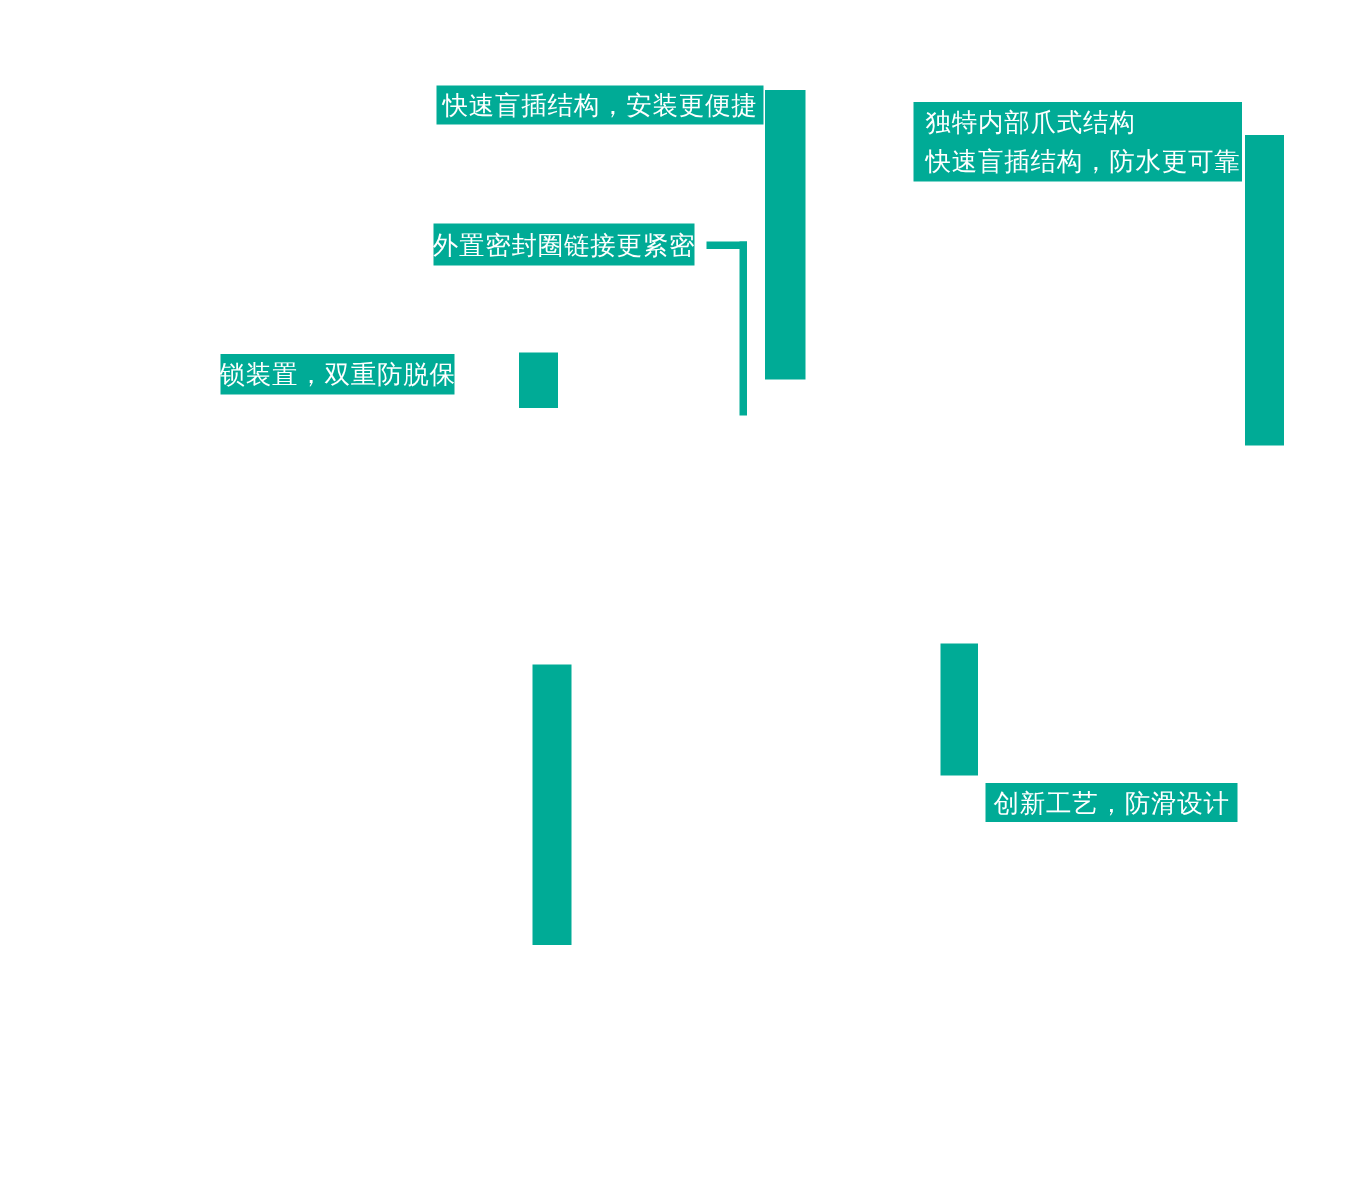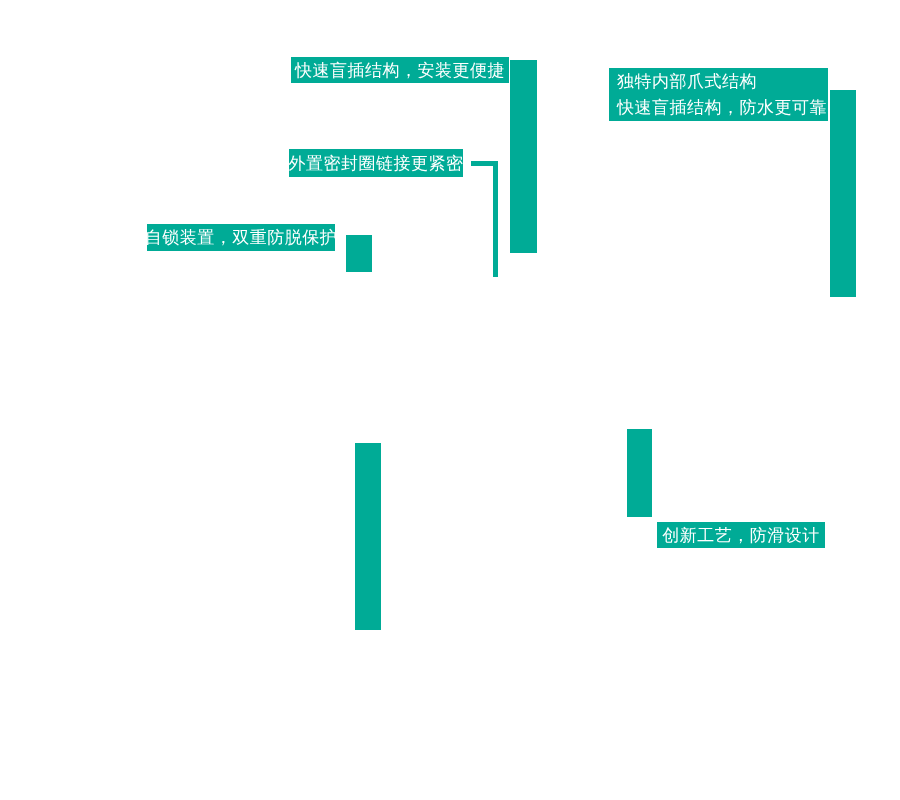--- a/index.html
+++ b/index.html
@@ -25,21 +25,21 @@
     white-space: nowrap;
     letter-spacing: 0.5px;
   }
   .bar, .conn {
     position: absolute;
     background: var(--accent, #00ab96);
   }
   
   .label-quick    { left: 291px; top: 57px;  width: 218px; height: 26px; }
   .label-seal     { left: 273px; top: 149px; width: 174px; height: 28px; margin-left: 16px; }
-  .label-lock     { left: 147px; top: 224px; width: 188px; height: 27px; }
+  .label-lock     { left: 147px; top: 236px; width: 156px; height: 27px; }
   .label-claw     { left: 609px; top: 68px;  width: 219px; height: 53px;
                     flex-direction: column; align-items: flex-start;
                     justify-content: center; padding-left: 8px; line-height: 26px; }
   .label-antislip { left: 657px; top: 522px; width: 168px; height: 26px; }
   .label-material { left: 387px; top: 607px; width: 313px; height: 26px; }
   
   .bar-top-left   { left: 510px; top: 60px;  width: 27px; height: 193px; }
   .bar-right      { left: 830px; top: 90px;  width: 26px; height: 207px; }
   .bar-mid        { left: 627px; top: 429px; width: 25px; height: 88px;  }
   .bar-bottom     { left: 355px; top: 443px; width: 26px; height: 187px; }

